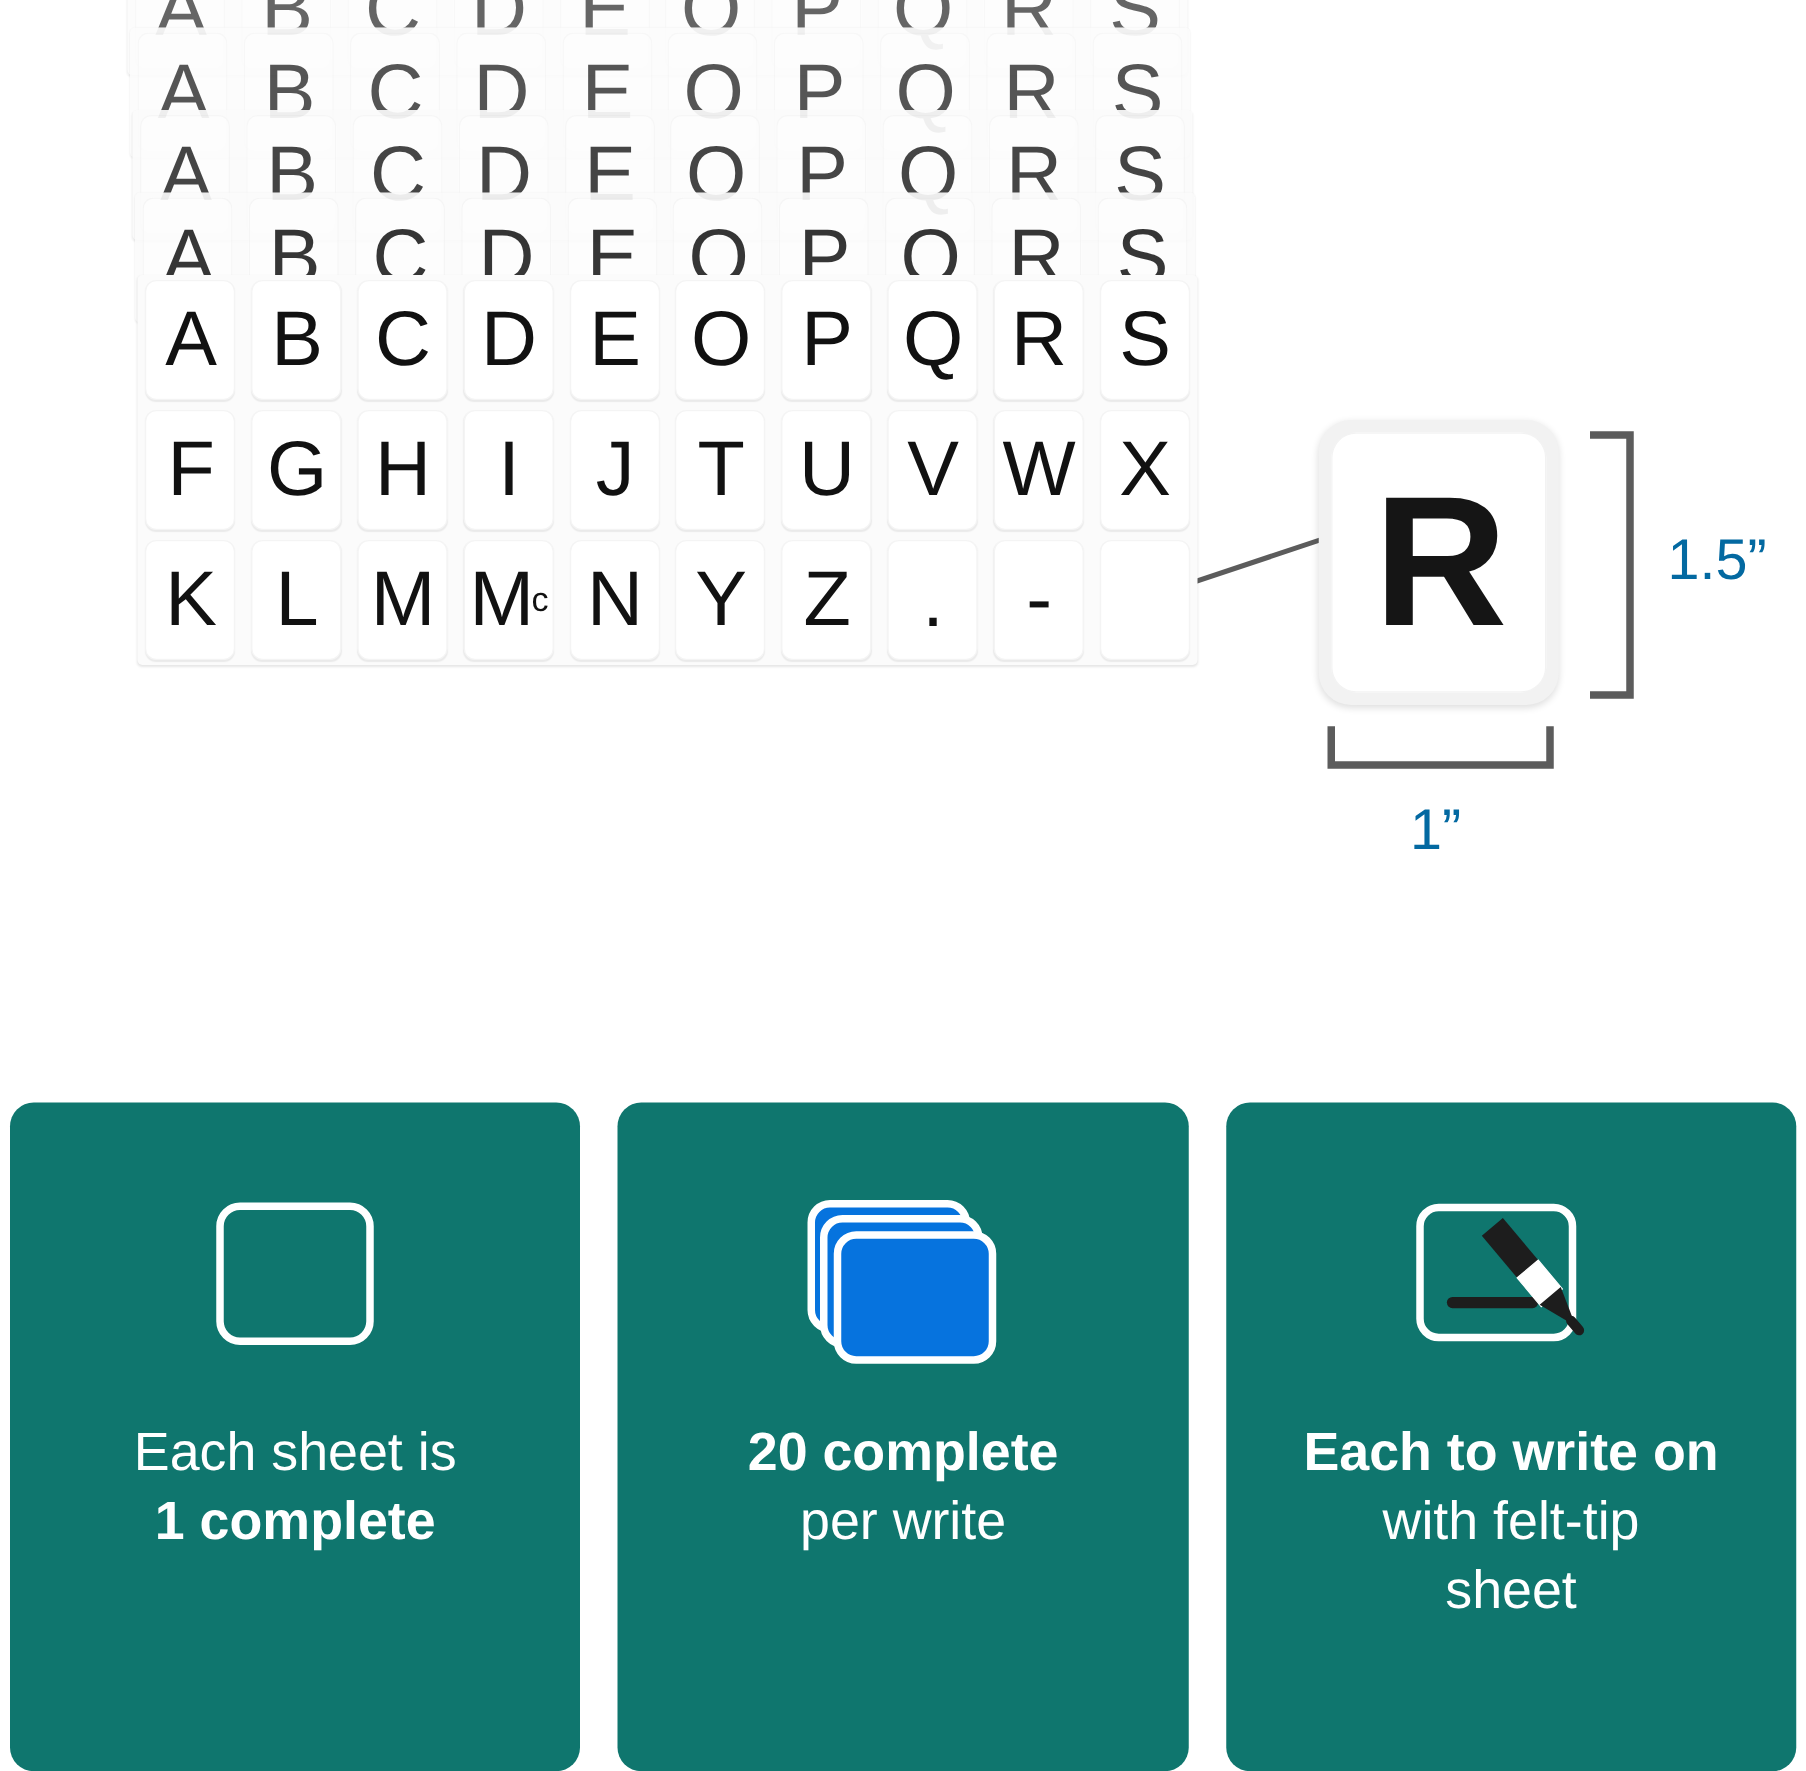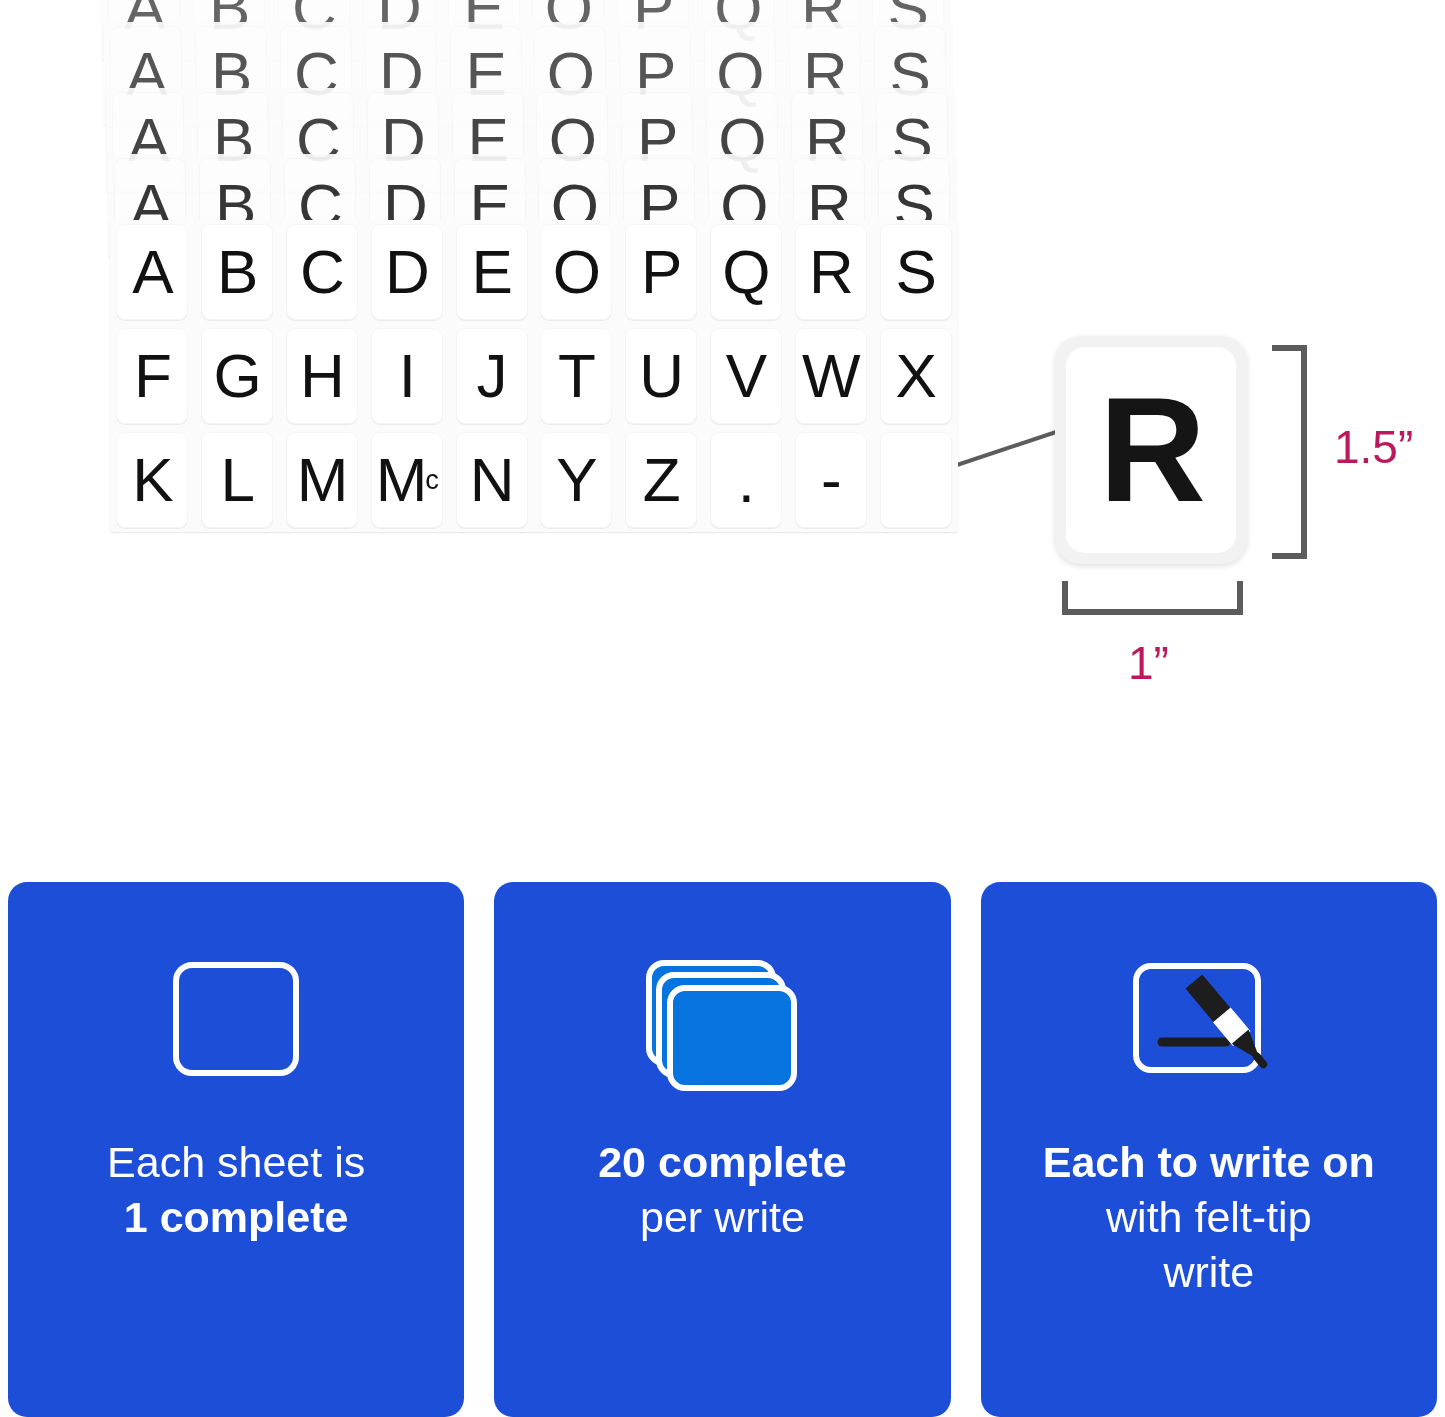--- a/index.html
+++ b/index.html
@@ -130,21 +130,21 @@
     font-size: 148px;
     font-weight: 700;
     color: #151515;
     line-height: 1;
     letter-spacing: -3px;
   }
 
   
   .dim-label {
     position: absolute;
-    color: #be185d;
+    color: #0369a1;
     font-size: 46px;
     font-weight: 400;
     white-space: nowrap;
   }
   #dim-h-label { left: 1334px; top: 420px; }
   #dim-w-label { left: 1128px; top: 636px; }
   #dims-svg {
     position: absolute;
     left: 0; top: 0;
     width: 1445px;
@@ -158,21 +158,21 @@
     left: 0;
     top: 882px;
     width: 1445px;
     height: 535px;
     display: flex;
     gap: 30px;
     padding: 0 8px;
   }
   .panel {
     flex: 1 1 0;
-    background: #1d4ed8;
+    background: #0f766e;
     border-radius: 19px;
     display: flex;
     flex-direction: column;
     align-items: center;
     padding-top: 55px;
     overflow: hidden;
   }
   .panel-icon {
     height: 190px;
     display: flex;
@@ -501,17 +501,17 @@
             <rect x="132" y="26" width="22" height="46" fill="#1d1d1d"></rect>
             <rect x="132" y="70" width="22" height="30" fill="#ffffff" stroke="#ffffff" stroke-width="1"></rect>
             <polygon points="132,98 154,98 145,124 141,124" fill="#1d1d1d"></polygon>
             <path d="M 143 124 L 143 134" stroke="#1d1d1d" stroke-width="8" stroke-linecap="round"></path>
           </g>
         </svg>
       </div>
       <div class="panel-text">
         <span class="b">Each to write on</span>
         <span class="r">with felt-tip</span>
-        <span class="r">write</span>
+        <span class="r">sheet</span>
       </div>
     </div>
   </div>
 </div>
 
 </body></html>

